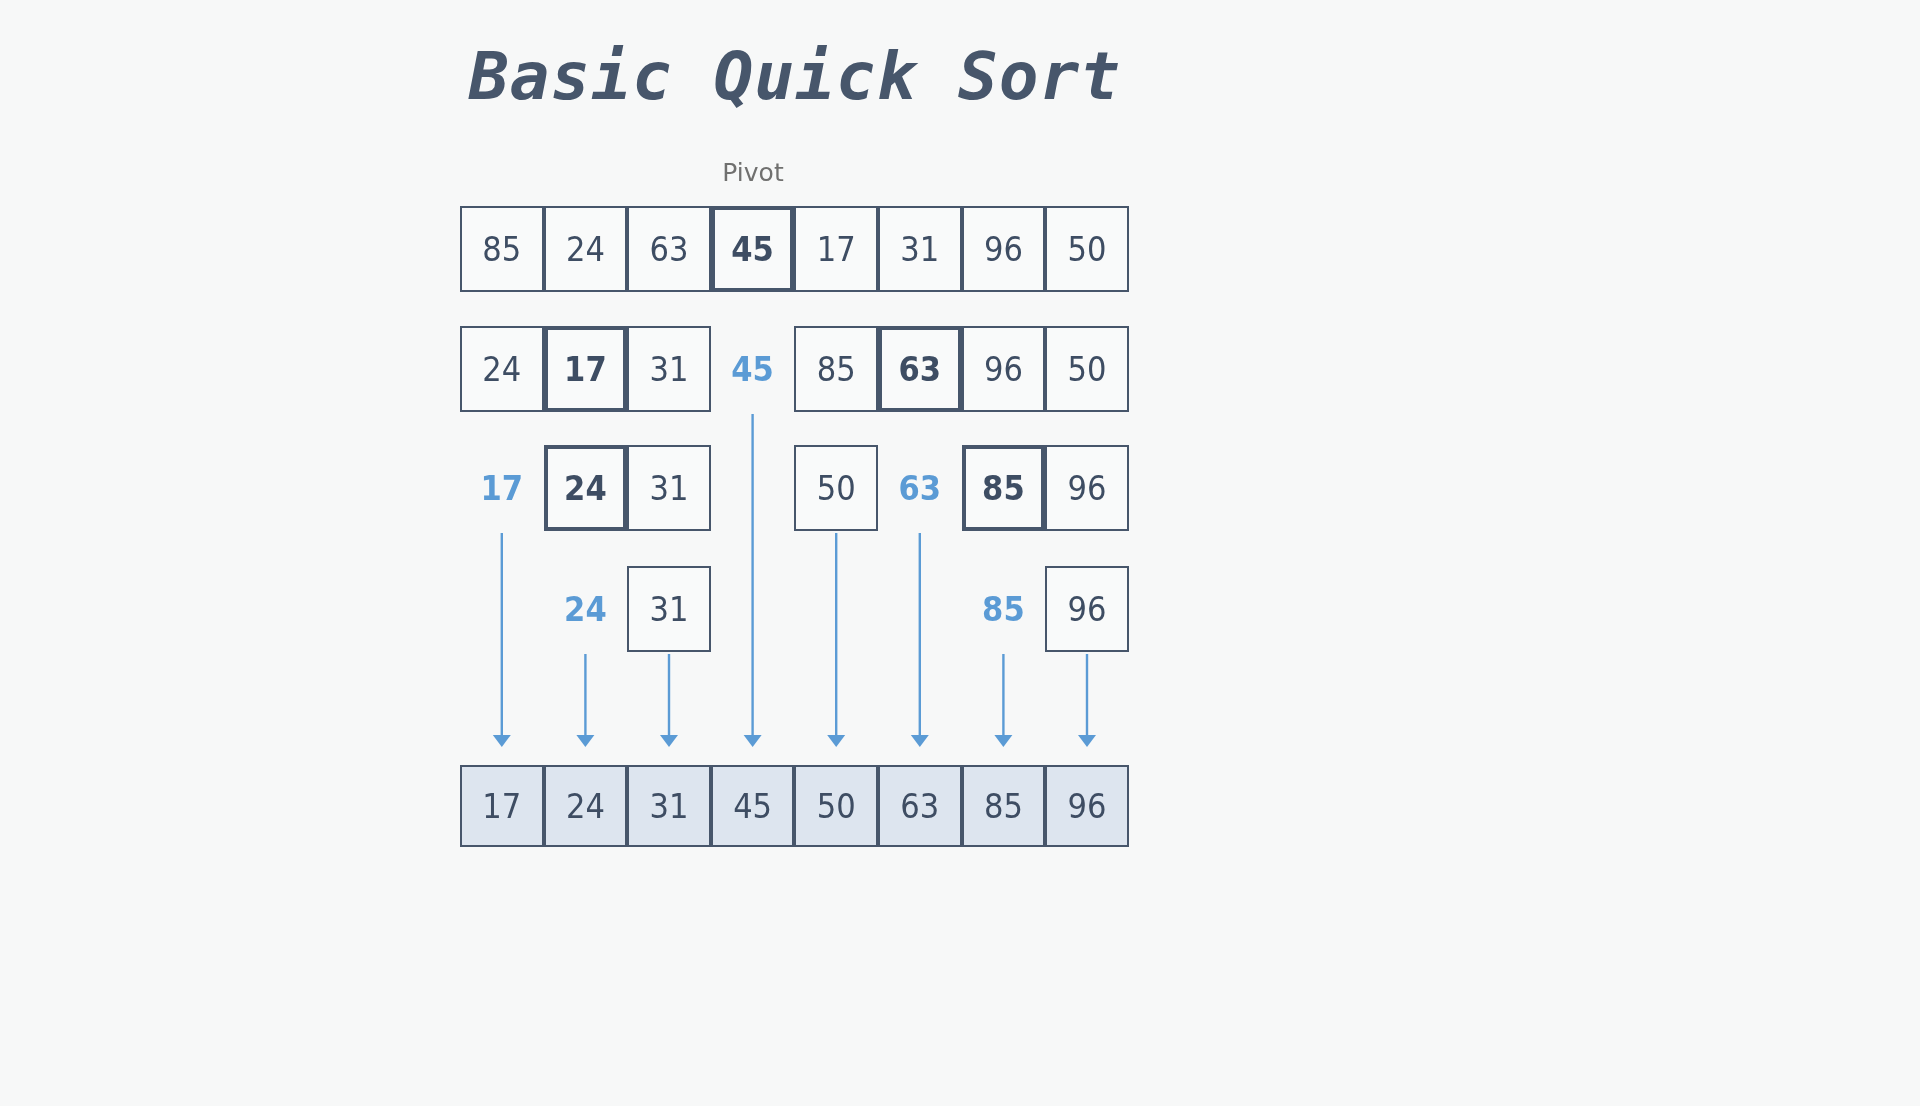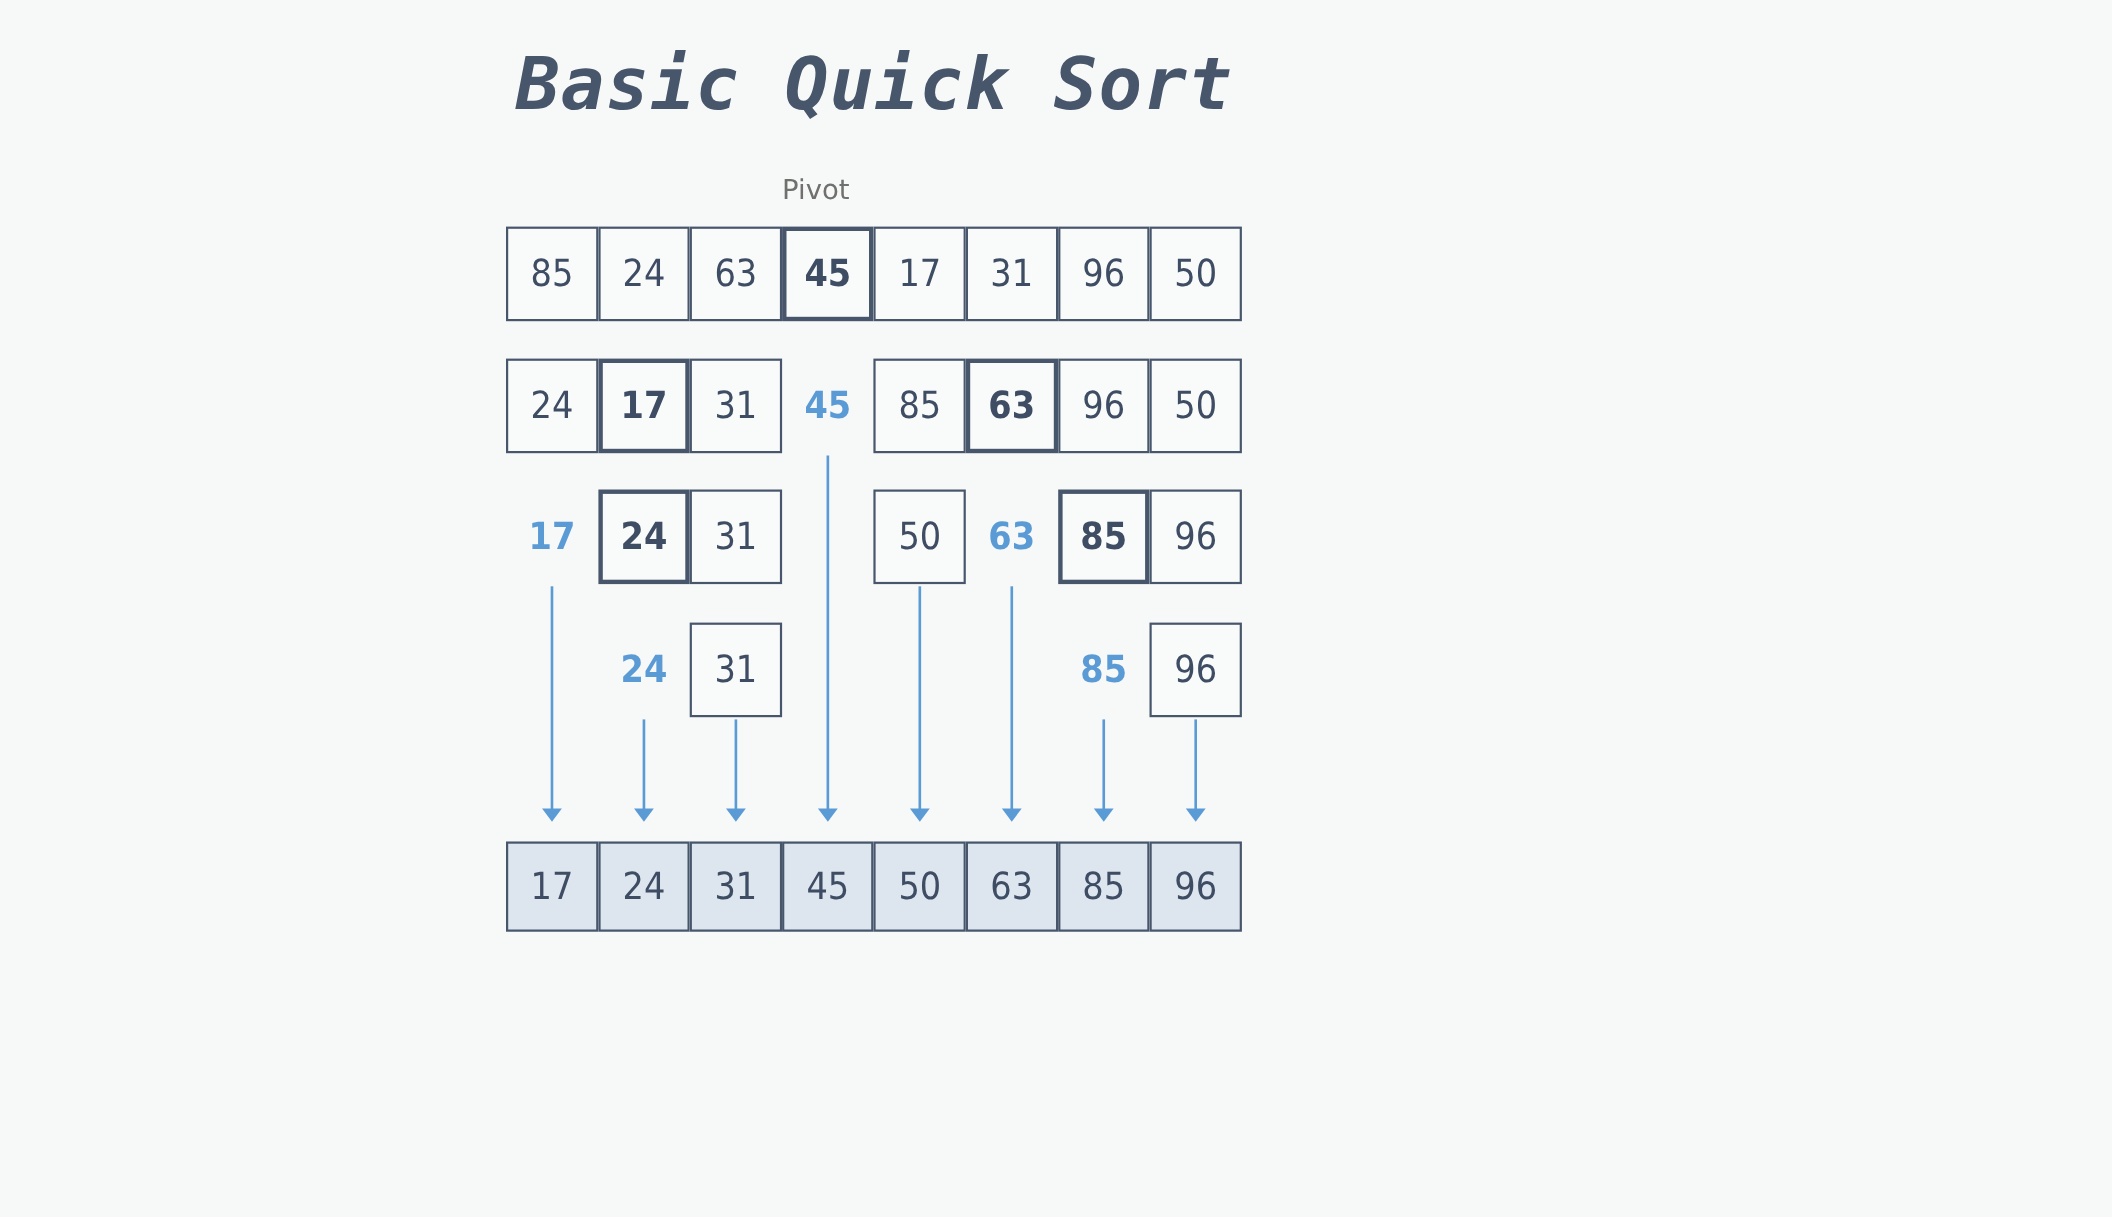--- a/index.html
+++ b/index.html
@@ -37,21 +37,21 @@
     color: #47566b;
     white-space: pre;
   }
 
   
   .pivot-label {
     position: absolute;
     font-family: "DejaVu Sans", sans-serif;
     font-size: 25px;
     color: #70706f;
-    text-align: left;
+    text-align: center;
     white-space: nowrap;
   }
 
   
   .cell {
     position: absolute;
     box-sizing: border-box;
     background: #f9fafa;
     border: 2px solid #47566b;
     color: #3e4d63;

